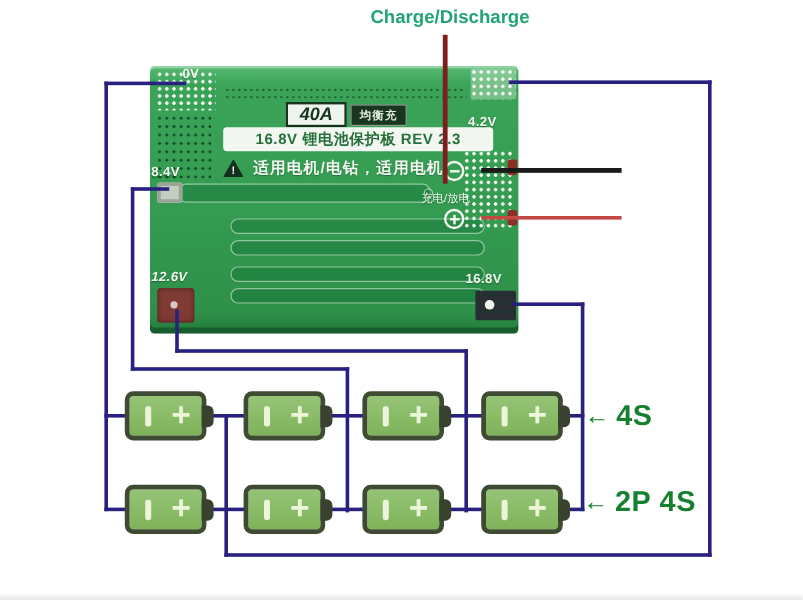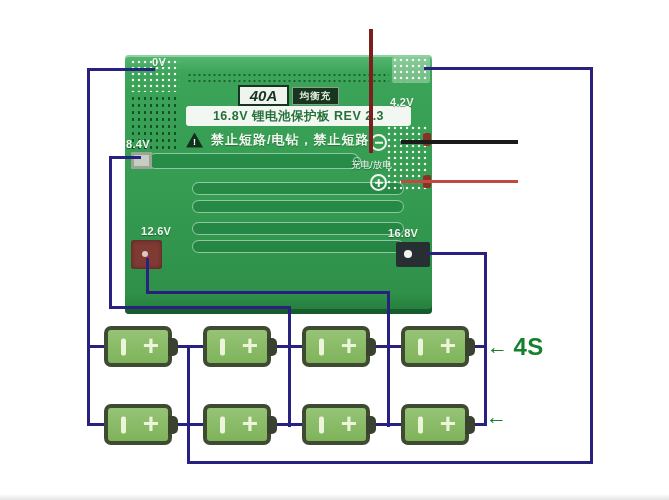--- a/index.html
+++ b/index.html
@@ -12,21 +12,21 @@
   .ann-connect { left:427px; top:151px; font-size:15.5px; color:#46b285; }
   .ann-pack { display:flex; align-items:center; color:#15812e; font-size:24px; letter-spacing:.5px; }
   .ann-4s { left:487px; top:333px; }
   .ann-2p4s { left:486px; top:405px; }
   .ann-pack .arrow { font-size:21px; margin-right:5px; font-weight:bold; }
 
   
   .wire { position:absolute; z-index:4; }
 
   
-  .board { position:absolute; left:125px; top:55px; width:307px; height:259px; z-index:2;
+  .board { position:absolute; left:125px; top:55px; width:307px; height:223px; z-index:2;
            background:linear-gradient(180deg,#56b872 0%,#3ba458 7%,#349b51 55%,#2f9049 92%,#237a3b 100%);
            border-radius:4px;
            box-shadow: inset 0 2px 0 rgba(220,245,225,.45), inset 0 -5px 0 rgba(8,60,28,.5); }
   .vlabel { position:absolute; color:#f2f8f0; font-size:11px; font-weight:bold; letter-spacing:.3px;
             text-shadow:0 1px 1px rgba(0,50,20,.5); z-index:3; white-space:nowrap; }
   .dots-white { background-image:radial-gradient(circle,#f6fbf4 1.4px, rgba(255,255,255,0) 1.6px); background-size:6px 6px; }
   .dots-dark  { background-image:radial-gradient(circle,rgba(12,62,32,.85) 1.1px, rgba(0,0,0,0) 1.3px); background-size:6px 7px; }
   .dots-band  { background-image:radial-gradient(circle,rgba(12,62,32,.7) 1px, rgba(0,0,0,0) 1.2px); background-size:5px 6px; }
   .pad { position:absolute; z-index:3; }
   .rating-box { position:absolute; left:113px; top:30px; width:51px; height:21px; background:#f0f4ef;
@@ -69,58 +69,60 @@
              background:#38422e; border-radius:0 5px 5px 0; }
 
   .photo-edge { position:absolute; left:0; bottom:0; width:100%; height:6px;
                 background:linear-gradient(180deg,rgba(0,0,0,0),rgba(0,0,0,.10)); z-index:1; }
 </style>
 </head>
 <body>
 
 <div class="canvas">
 
+  <div class="ann ann-charge">Charge/Discharge</div>
 
 
   <div class="ann ann-pack ann-4s">
     <span class="arrow">←</span>
     <span>4S</span>
   </div>
   <div class="ann ann-pack ann-2p4s">
     <span class="arrow">←</span>
+    <span>2P 4S</span>
   </div>
 
   <div class="board">
 
     <div class="pad dots-white" style="left:5px; top:4px; width:50px; height:33px;"></div>
     <div class="vlabel" style="left:27px; top:1px;">0V</div>
     <div class="pad dots-dark" style="left:5px; top:40px; width:46px; height:54px;"></div>
     <div class="pad dots-band" style="left:62px; top:17px; width:202px; height:13px;"></div>
 
     <div class="rating-box">40A</div>
     <div class="variant-badge">均衡充</div>
 
     <div class="title-strip">16.8V 锂电池保护板 REV 2.3</div>
 
     <div class="warning-row">
       <span class="warn-tri">!</span>
-      <span class="warning-text">禁止短路/电钻，禁止短路</span>
+      <span class="warning-text">适用电机/电钻，适用电机</span>
     </div>
 
     <div class="trace" style="left:23px; top:98px; width:211px; height:16px;"></div>
     <div class="trace-dot" style="left:228px; top:102px;"></div>
     <div class="trace" style="left:67px; top:127px; width:212px; height:13px;"></div>
     <div class="trace" style="left:67px; top:145px; width:212px; height:13px;"></div>
     <div class="trace" style="left:67px; top:167px; width:212px; height:13px;"></div>
     <div class="trace" style="left:67px; top:185px; width:212px; height:13px;"></div>
 
     <div class="vlabel" style="left:1px; top:83px;text-align:center;">8.4V</div>
     <div class="pad" style="left:6px; top:97px; width:21px; height:17px; background:#c6cdc2; border-radius:2px;
          box-shadow:inset 0 0 0 3px #9aa596;"></div>
-    <div class="vlabel" style="left:16px; top:170px;">12.6V</div>
+    <div class="vlabel" style="left:1px; top:170px;font-style:italic;">12.6V</div>
     <div class="pad" style="left:6px; top:185px; width:31px; height:29px; background:#7e3a33; border-radius:3px;
          box-shadow:inset 0 0 4px rgba(0,0,0,.4);">
       <span style="position:absolute; left:11px; top:11px; width:6px; height:6px; background:#d9c9c4; border-radius:50%;"></span>
     </div>
 
     <div class="pad dots-white" style="left:267px; top:2px; width:38px; height:26px; background-color:rgba(235,243,233,.35); border-radius:2px;"></div>
     <div class="vlabel" style="left:265px; top:41px;">4.2V</div>
     <div class="vlabel" style="left:263px; top:172px;">16.8V</div>
     <div class="pad dots-dark" style="left:271px; top:187px; width:34px; height:25px; background-color:#2a2d33; border-radius:2px;">
       <span style="position:absolute; left:8px; top:8px; width:8px; height:8px; background:#f2f6ef; border-radius:50%;"></span>

